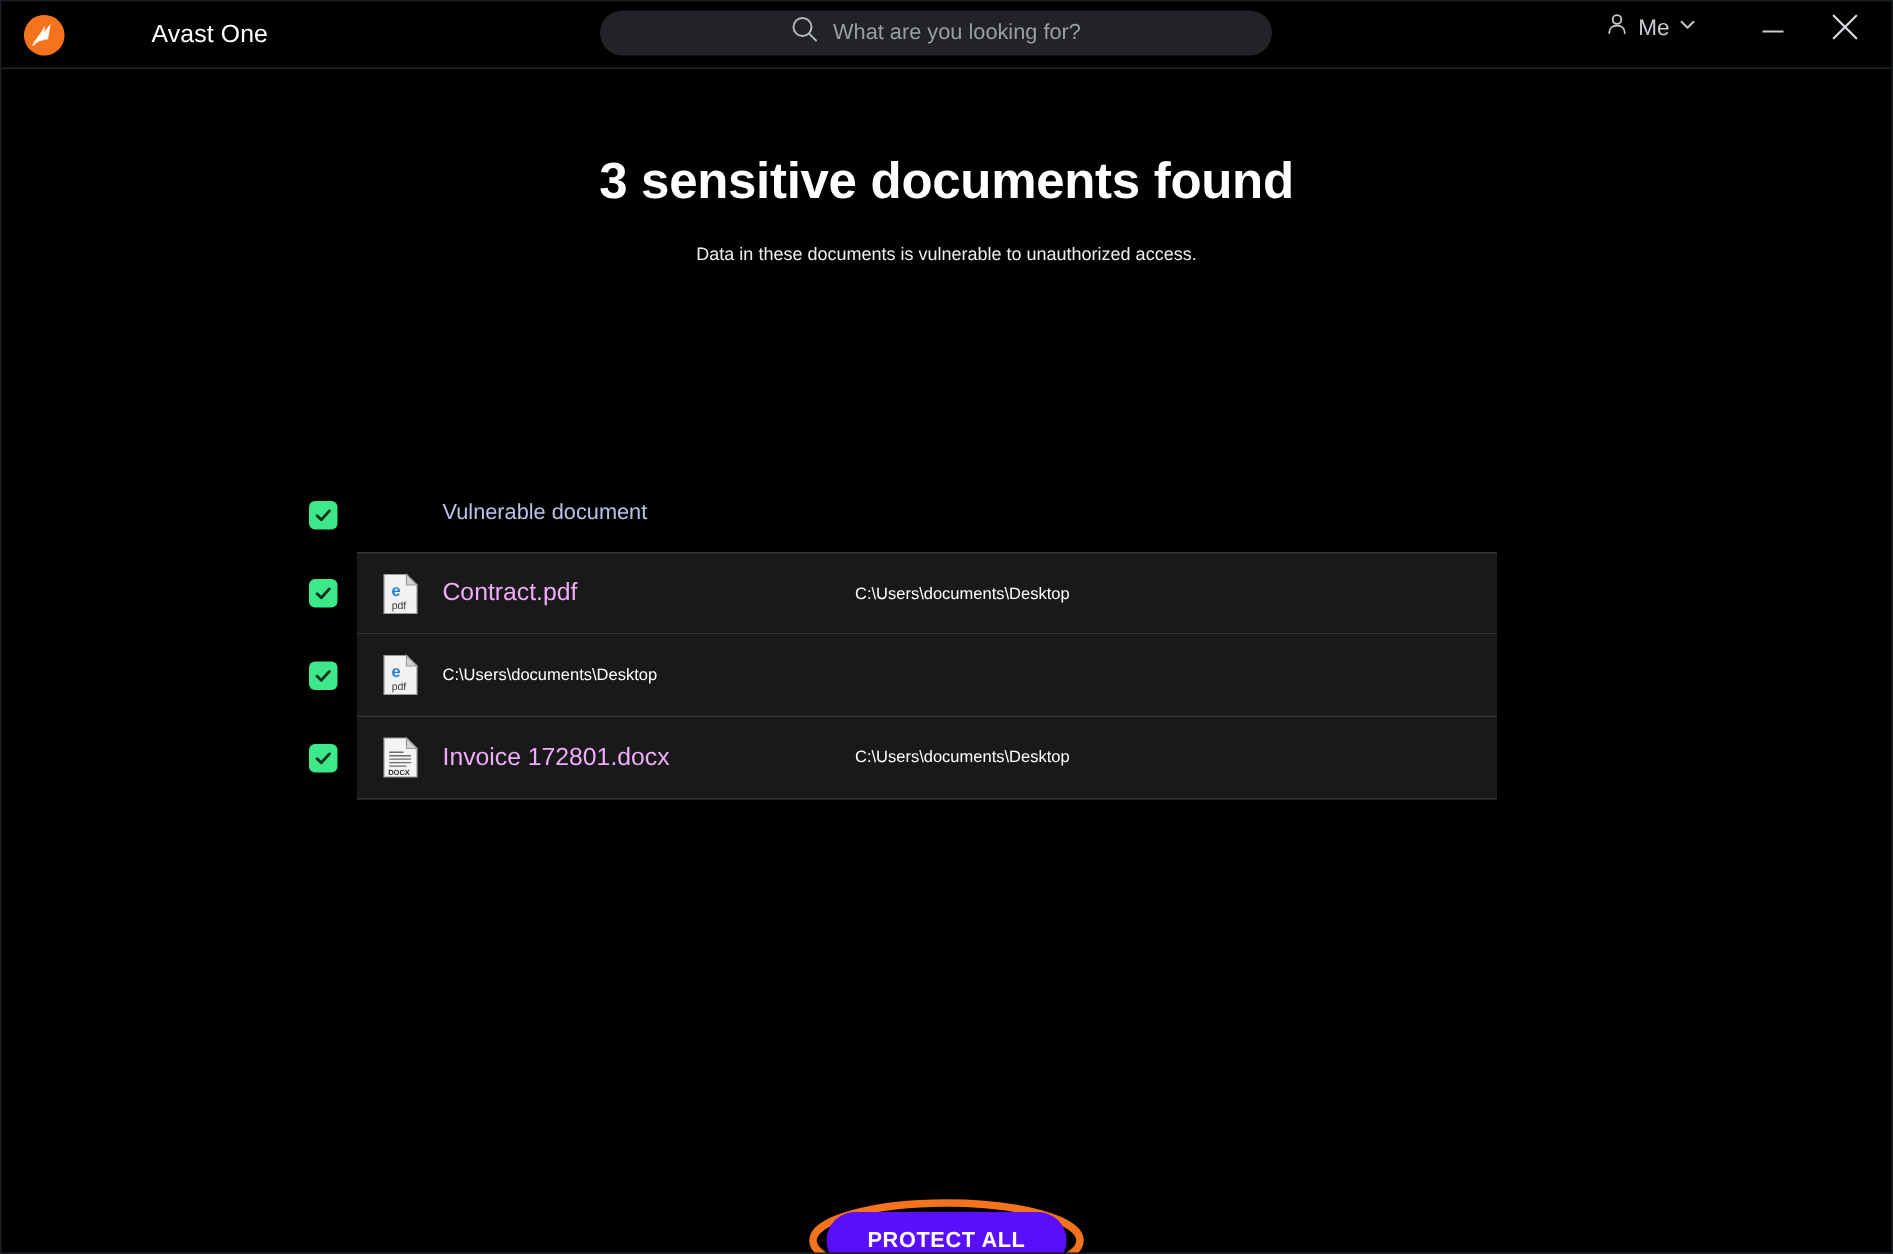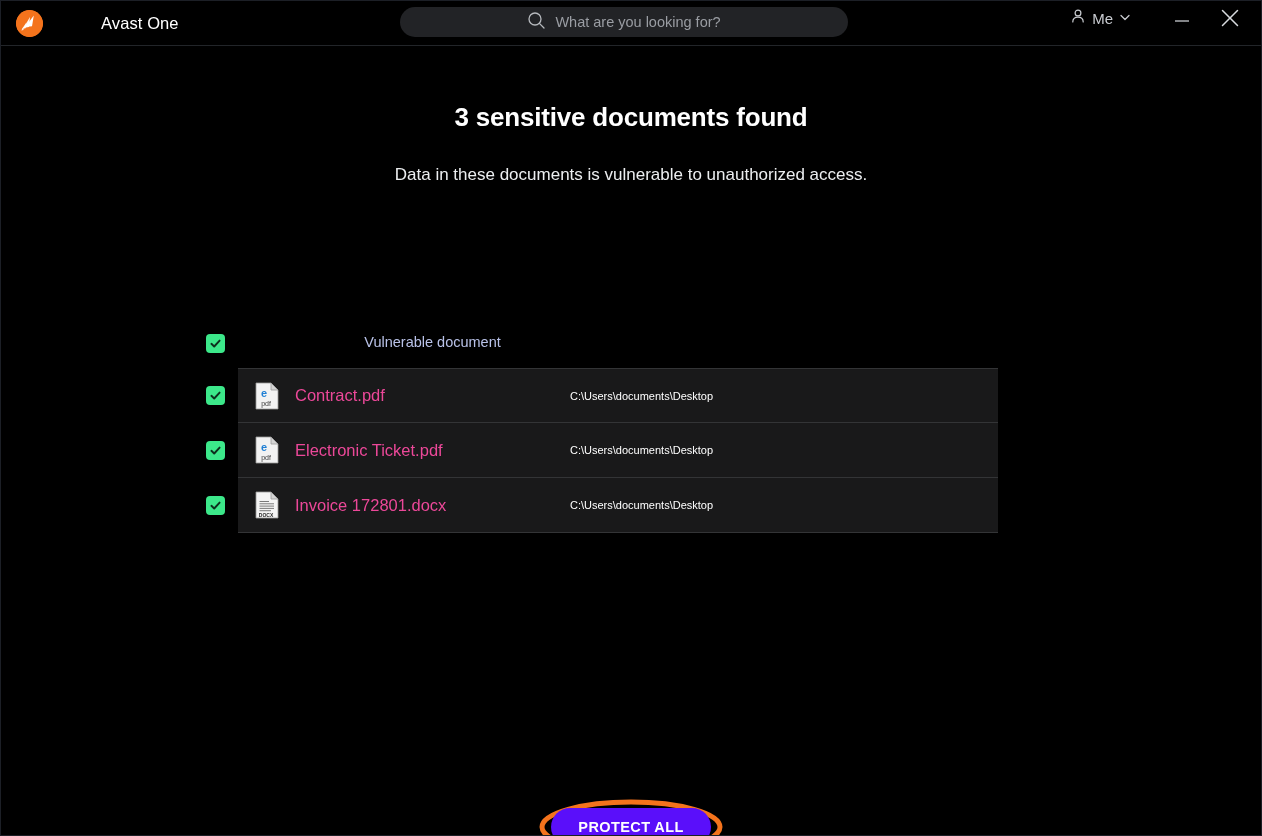--- a/index.html
+++ b/index.html
@@ -126,29 +126,29 @@
   
   #content {
     position: relative;
     width: 100%;
     height: 790px;
     text-align: center;
   }
 
   #page-title {
     margin-top: 56px;
-    font-size: 26px;
+    font-size: 34px;
     font-weight: 700;
     color: #ffffff;
     letter-spacing: -0.2px;
   }
 
   #page-subtitle {
-    margin-top: 32px;
-    font-size: 17px;
+    margin-top: 21px;
+    font-size: 12px;
     font-weight: 400;
     color: #eceef0;
   }
 
   
   #doc-table {
     position: absolute;
     left: 205px;
     top: 232px;
     width: 792px;
@@ -194,42 +194,42 @@
   #table-header .rowbody {
     height: 34px;
     align-items: flex-start;
   }
   #table-header { height: 34px; align-items: flex-start; }
 
   .th {
     font-size: 14.5px;
     color: #b9c2e8;
     font-weight: 400;
-    text-align: center;
+    text-align: left;
   }
 
   .data-row .rowbody {
     background: #19191a;
     border-bottom: 1px solid #333436;
   }
   .data-row.first .rowbody { border-top: 1px solid #333436; }
 
   .c-icon {
     width: 57px;
     flex: 0 0 57px;
     display: flex;
     align-items: center;
     justify-content: center;
   }
   .c-name {
     width: 275px;
     flex: 0 0 275px;
     text-align: left;
     font-size: 16.5px;
-    color: #ec4899;
+    color: #f0abfc;
   }
   .c-loc {
     flex: 1 1 auto;
     text-align: left;
     font-size: 11px;
     color: #ffffff;
   }
 
   
   .th-name { width: 332px; flex: 0 0 332px; padding-left: 57px; }
@@ -399,21 +399,20 @@
         </div>
         <div class="rowbody">
           <div class="c-icon">
             <svg class="fileicon" viewBox="0 0 24 28">
               <path d="M1 1 h15 l7 7 v19 h-22 z" fill="#f2f2f2" stroke="#9a9a9a" stroke-width="0.8"></path>
               <path d="M16 1 v7 h7 z" fill="#d4d4d4" stroke="#9a9a9a" stroke-width="0.8"></path>
               <text x="9" y="15" font-family="Liberation Sans, sans-serif" font-size="11" font-weight="700" fill="#1f7fd4" text-anchor="middle">e</text>
               <text x="11" y="24" font-family="Liberation Sans, sans-serif" font-size="7" fill="#3a3a3a" text-anchor="middle">pdf</text>
             </svg>
           </div>
-          <div class="c-name">Electronic Ticket.pdf</div>
           <div class="c-loc">C:\Users\documents\Desktop</div>
         </div>
       </div>
 
       <div class="trow data-row">
         <div class="cb-cell">
           <div class="checkbox">
             <svg width="13" height="13" viewBox="0 0 13 13">
               <polyline points="2.4,6.8 5.2,9.5 10.6,3.6" fill="none" stroke="#0d2f1d" stroke-width="1.9" stroke-linecap="round" stroke-linejoin="round"></polyline>
             </svg>

